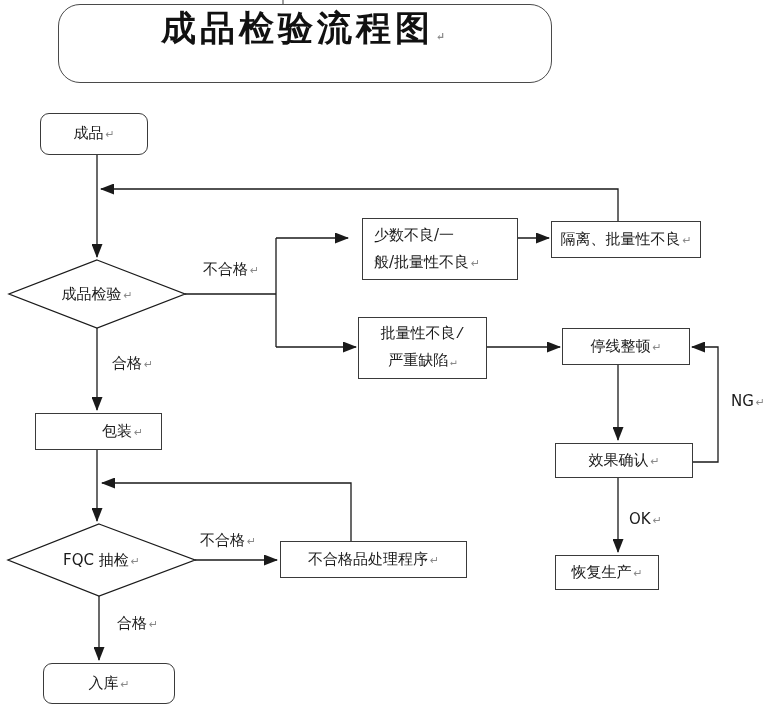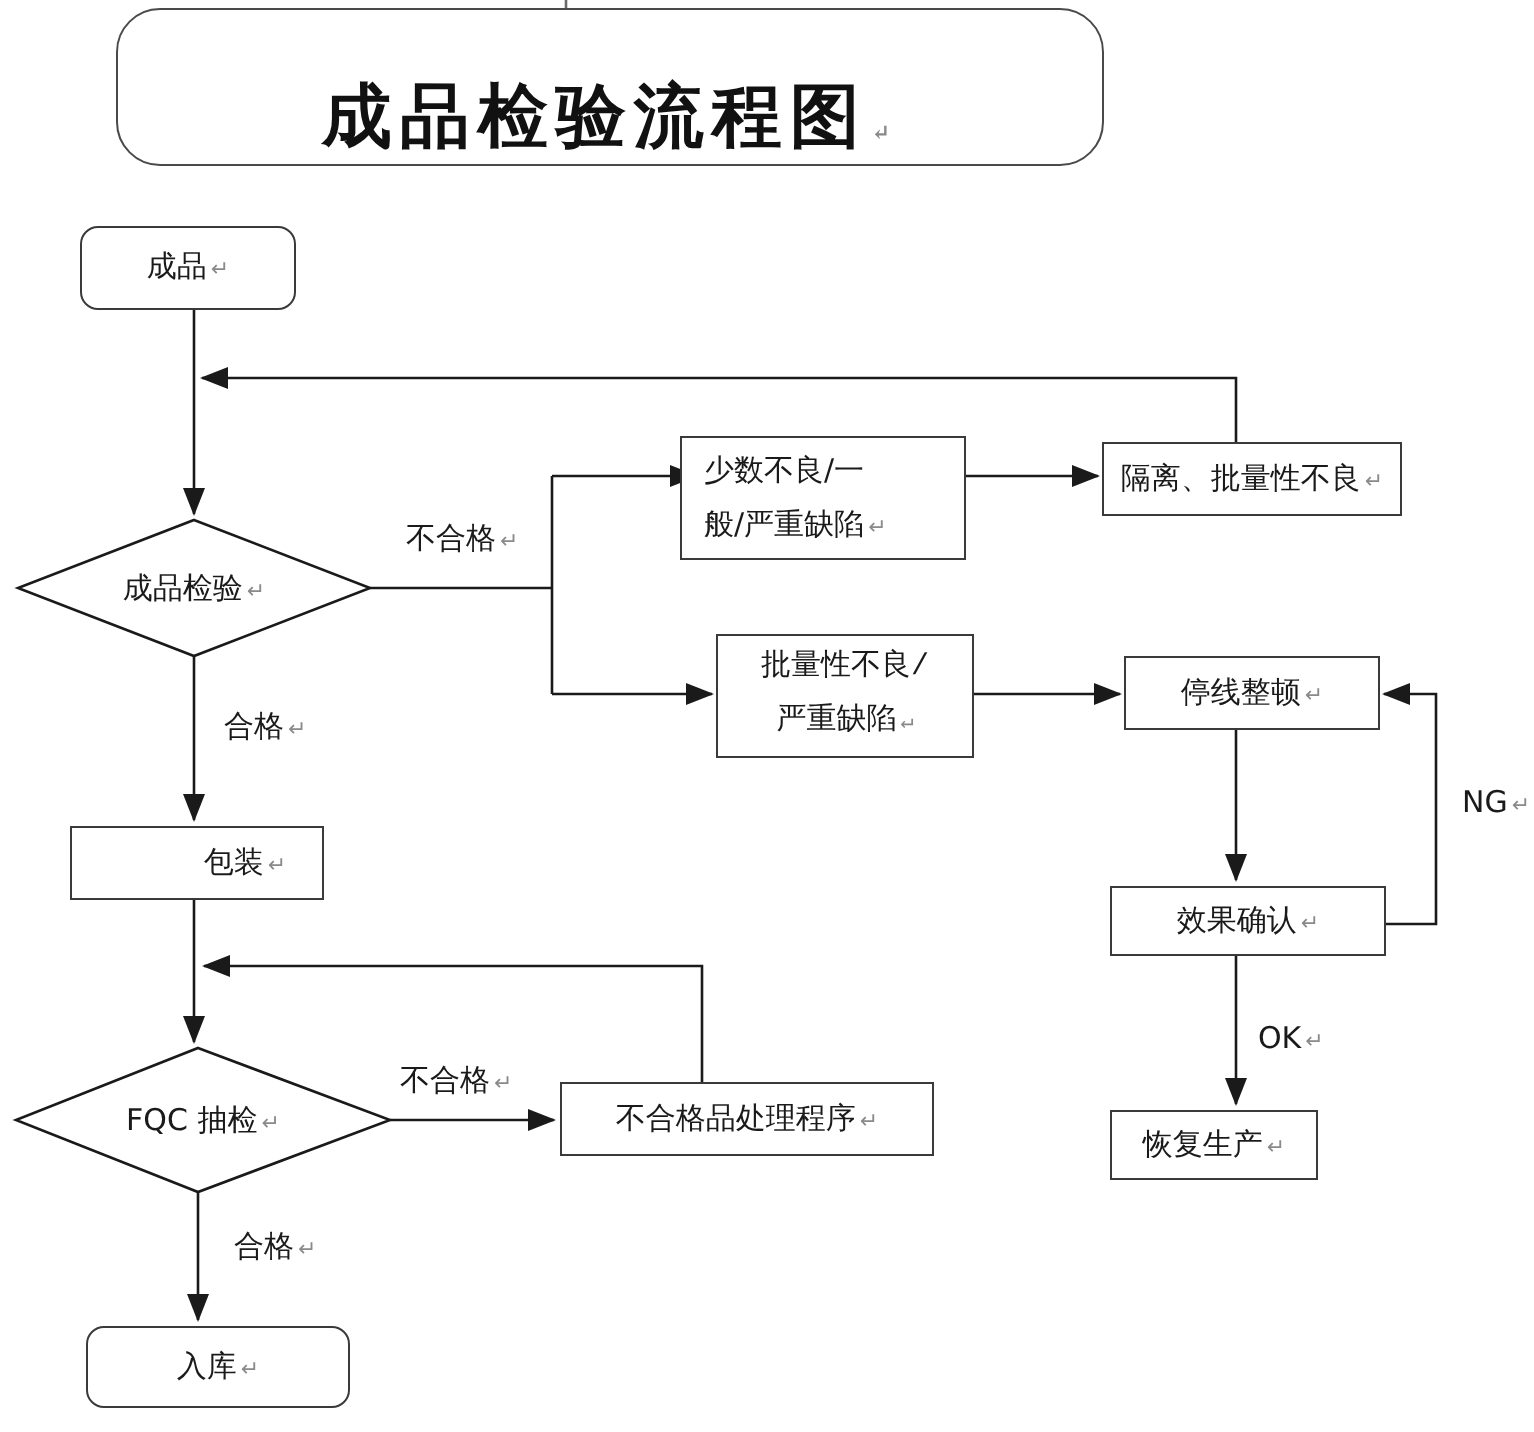--- a/index.html
+++ b/index.html
@@ -11,21 +11,21 @@
   #wires{position:absolute;left:0;top:0;width:767px;height:716px;}
   .box{
     position:absolute;box-sizing:border-box;background:#ffffff;
     border:1.4px solid #3a3a3a;display:flex;align-items:center;justify-content:center;
     font-size:15px;line-height:26px;white-space:nowrap;
   }
   .rounded{border-radius:9px;}
   .title-box{
     position:absolute;left:58px;top:4px;width:494px;height:79px;box-sizing:border-box;
     border:1.6px solid #4a4a4a;border-radius:22px;background:#ffffff;
-    display:flex;align-items:flex-end;justify-content:center;
+    display:flex;align-items:flex-start;justify-content:center;
   }
   .title-text{
     font-family:"DejaVu Serif","Liberation Serif",serif;font-weight:700;
     font-size:35px;letter-spacing:4px;color:#111;
   }
   .dlabel{
     position:absolute;font-size:15px;white-space:nowrap;text-align:center;
     display:flex;align-items:center;justify-content:center;
   }
   .edge-label{
@@ -89,23 +89,23 @@
   </svg>
 
   <div class="title-box">
     <span class="title-text"><span>成品检验流程图</span><span class="rm">↵</span></span>
   </div>
 
   <div class="box rounded" style="left:40px;top:113px;width:108px;height:42px;">
     <span><span>成品</span><span class="rm">↵</span></span>
   </div>
 
-  <div class="box two-line tl-left" style="left:340px;top:218px;width:143px;height:62px;">
+  <div class="box two-line tl-left" style="left:362px;top:218px;width:156px;height:62px;">
     <span class="ln"><span>少数不良/一</span></span>
-    <span class="ln"><span>般/严重缺陷</span><span class="rm">↵</span></span>
+    <span class="ln"><span>般/批量性不良</span><span class="rm">↵</span></span>
   </div>
 
   <div class="box two-line tl-center" style="left:358px;top:317px;width:129px;height:62px;font-family:Liberation Mono, monospace;">
     <span class="ln"><span>批量性不良/</span></span>
     <span class="ln"><span>严重缺陷</span><span class="rm">↵</span></span>
   </div>
 
   <div class="box" style="left:551px;top:221px;width:150px;height:37px;">
     <span><span>隔离、批量性不良</span><span class="rm">↵</span></span>
   </div>

